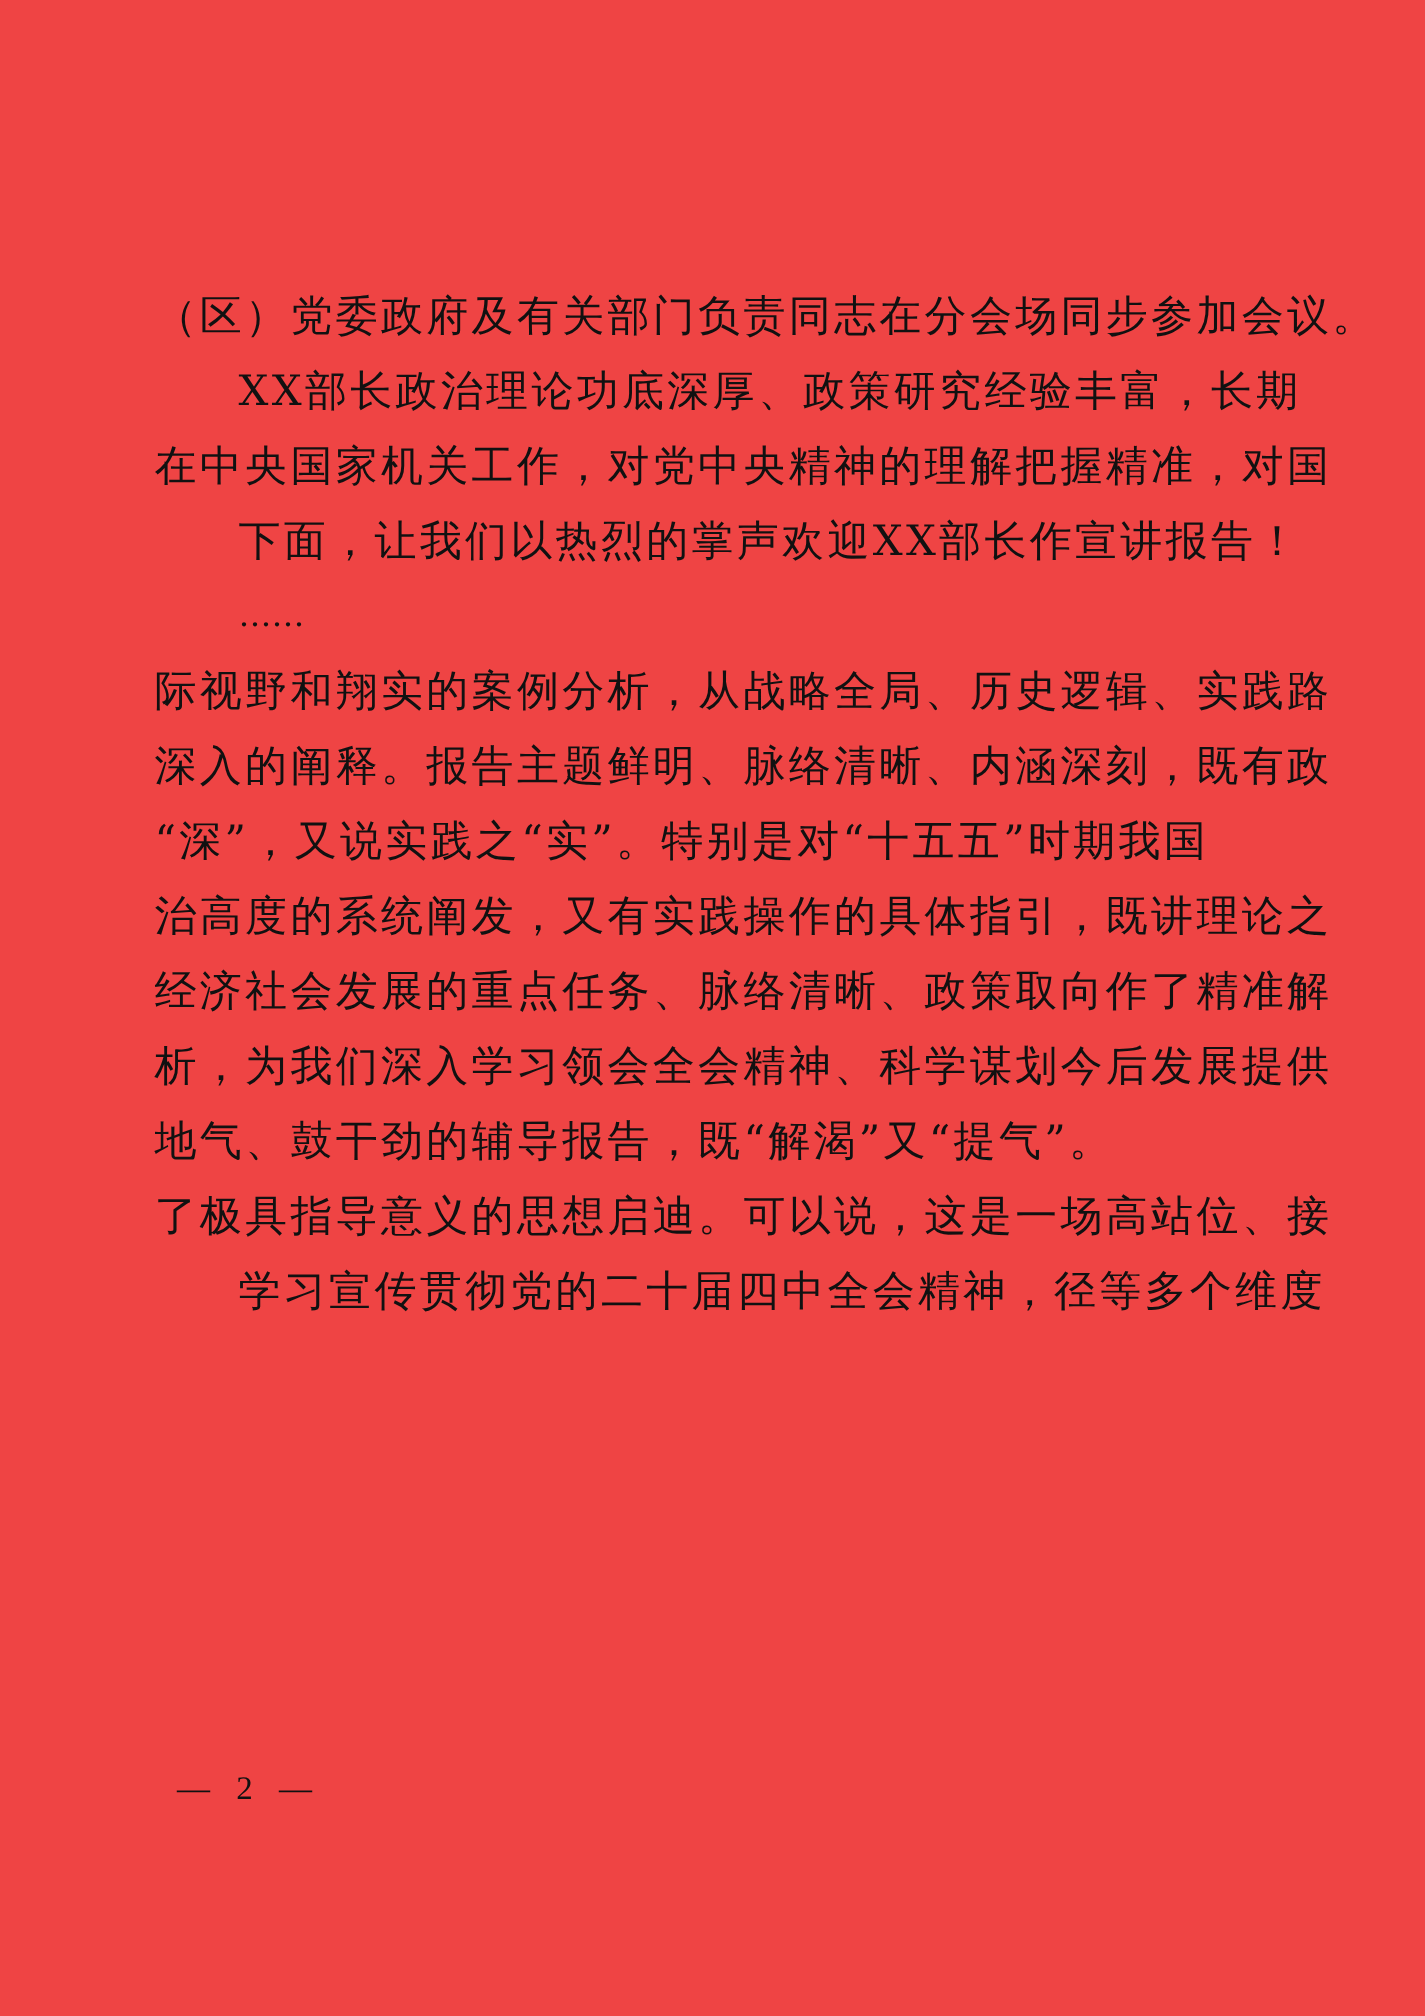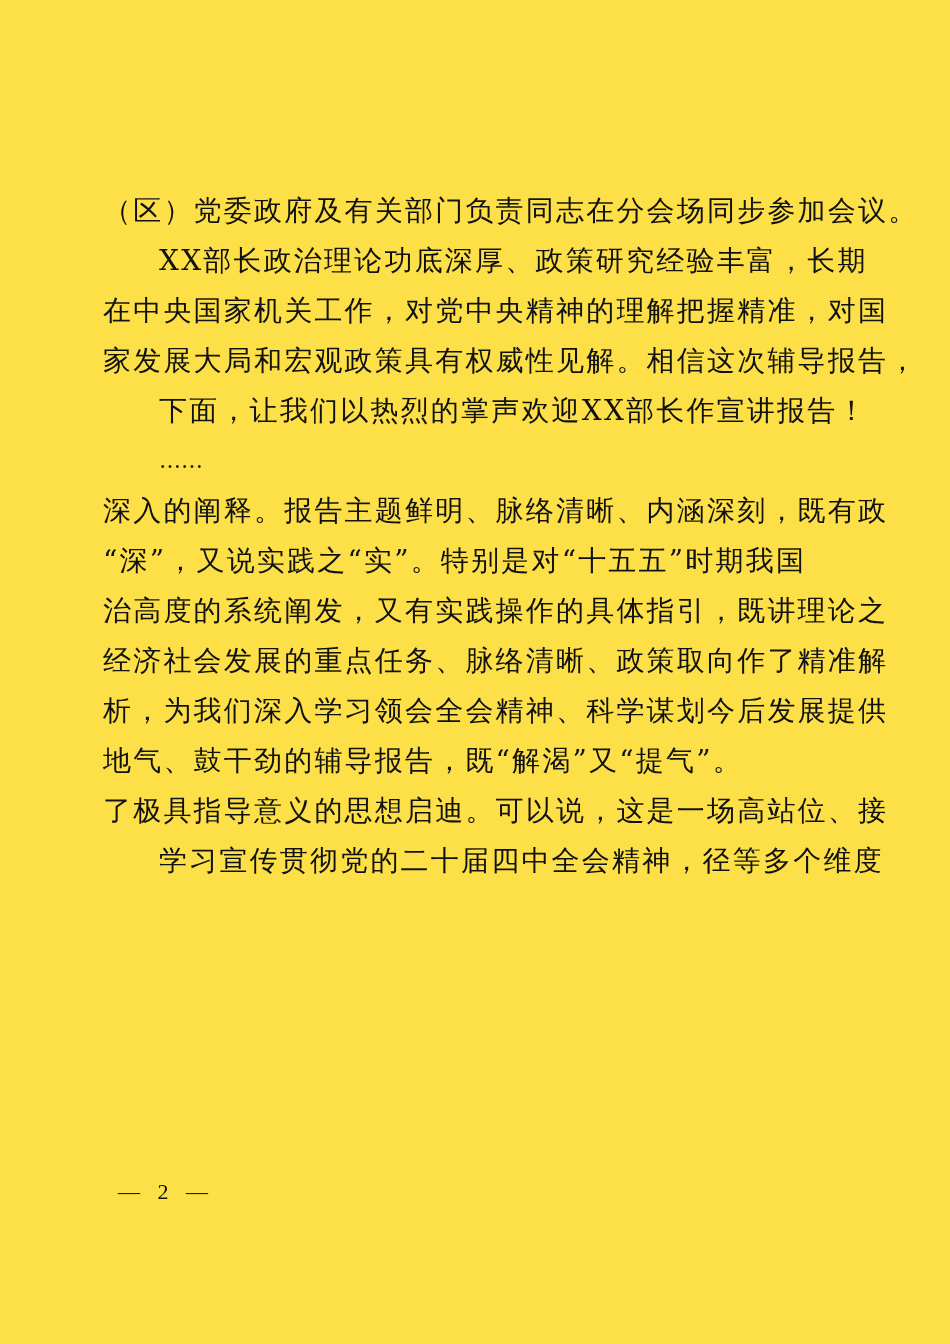--- a/index.html
+++ b/index.html
@@ -12,21 +12,21 @@
       height: 1344px;
       position: relative;
       overflow: hidden;
       font-family: "DejaVu Serif", "Liberation Serif", serif;
       color: #111111;
     }
     .page {
       position: absolute;
       left: 0; top: 0;
       width: 950px; height: 1344px;
-      background: #fde047;
+      background: #ef4444;
     }
     .body-text {
       position: absolute;
       left: 103px;
       top: 186px;
       width: 762px;
     }
     .line {
       height: 50px;
       line-height: 50px;
@@ -53,23 +53,23 @@
     }
   </style>
 </head>
 <body>
 
 <div class="page">
   <div class="body-text">
     <div class="line">（区）党委政府及有关部门负责同志在分会场同步参加会议。</div>
     <div class="line indent">XX部长政治理论功底深厚、政策研究经验丰富，长期</div>
     <div class="line">在中央国家机关工作，对党中央精神的理解把握精准，对国</div>
-    <div class="line">家发展大局和宏观政策具有权威性见解。相信这次辅导报告，</div>
     <div class="line indent">下面，让我们以热烈的掌声欢迎XX部长作宣讲报告！</div>
     <div class="line indent dots">……</div>
+    <div class="line">际视野和翔实的案例分析，从战略全局、历史逻辑、实践路</div>
     <div class="line">深入的阐释。报告主题鲜明、脉络清晰、内涵深刻，既有政</div>
     <div class="line">“深”，又说实践之“实”。特别是对“十五五”时期我国</div>
     <div class="line">治高度的系统阐发，又有实践操作的具体指引，既讲理论之</div>
     <div class="line">经济社会发展的重点任务、脉络清晰、政策取向作了精准解</div>
     <div class="line">析，为我们深入学习领会全会精神、科学谋划今后发展提供</div>
     <div class="line">地气、鼓干劲的辅导报告，既“解渴”又“提气”。</div>
     <div class="line">了极具指导意义的思想启迪。可以说，这是一场高站位、接</div>
     <div class="line indent">学习宣传贯彻党的二十届四中全会精神，径等多个维度</div>
   </div>
   <div class="page-number">— 2 —</div>

